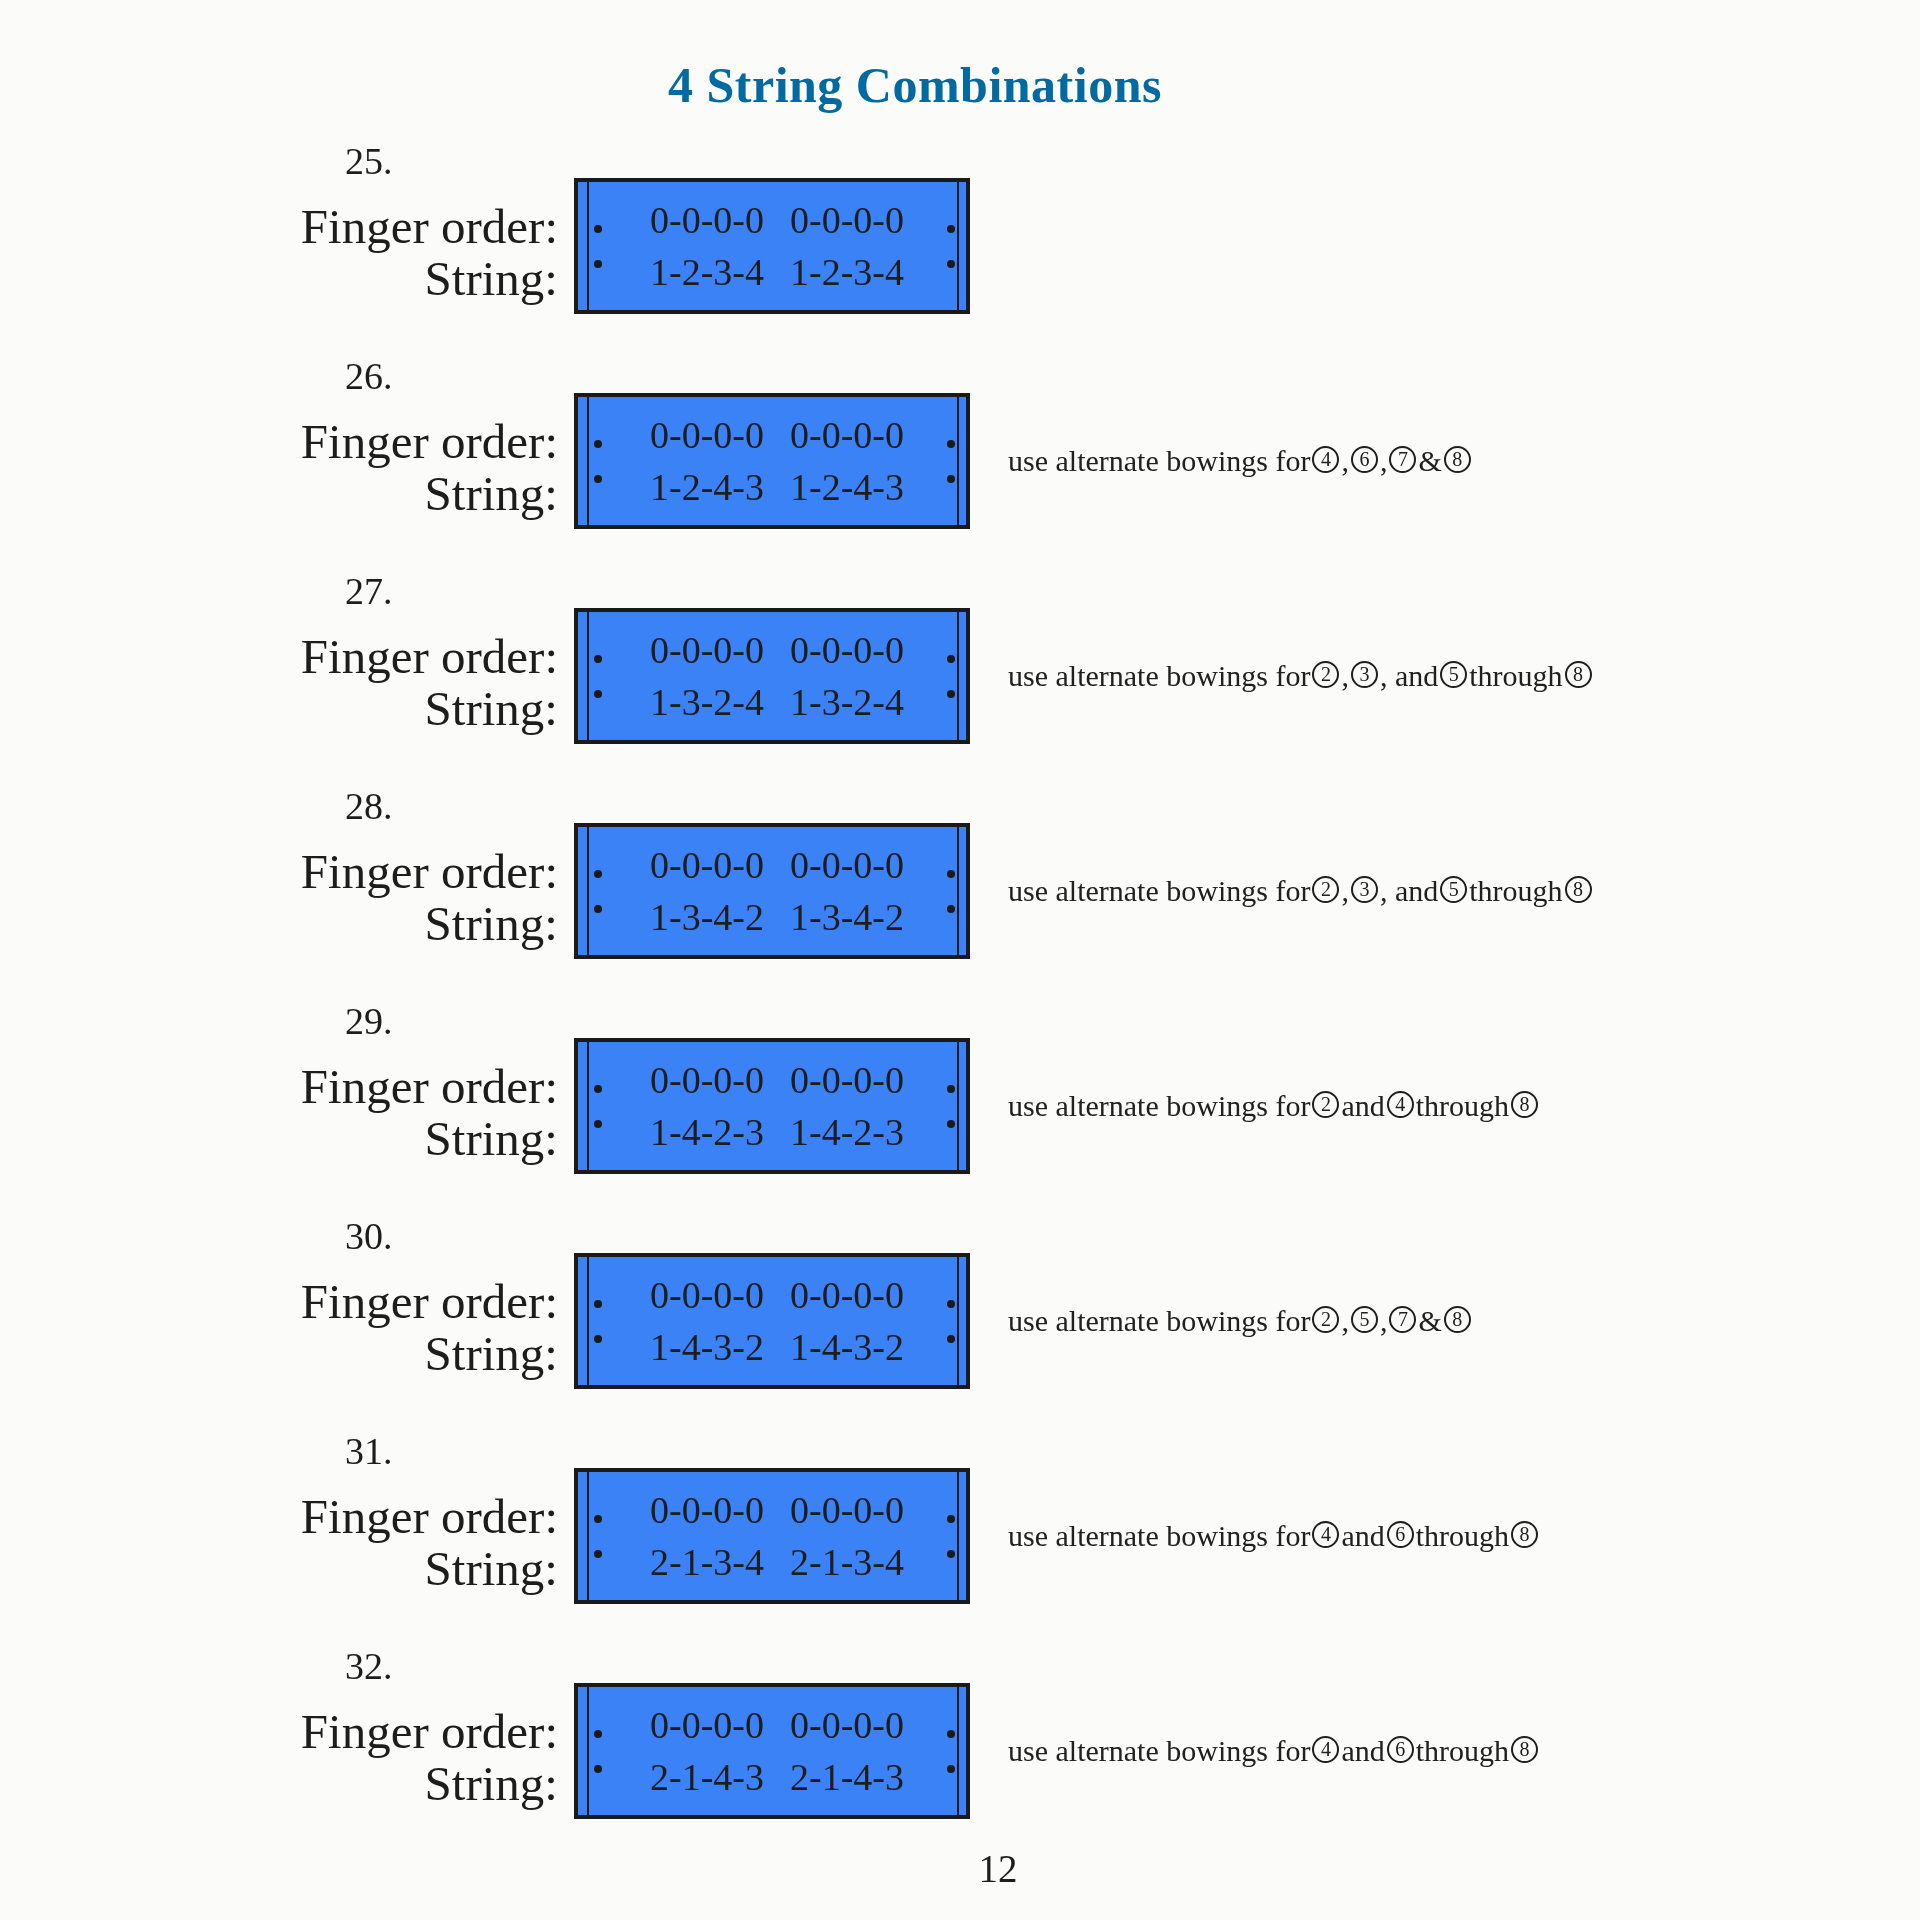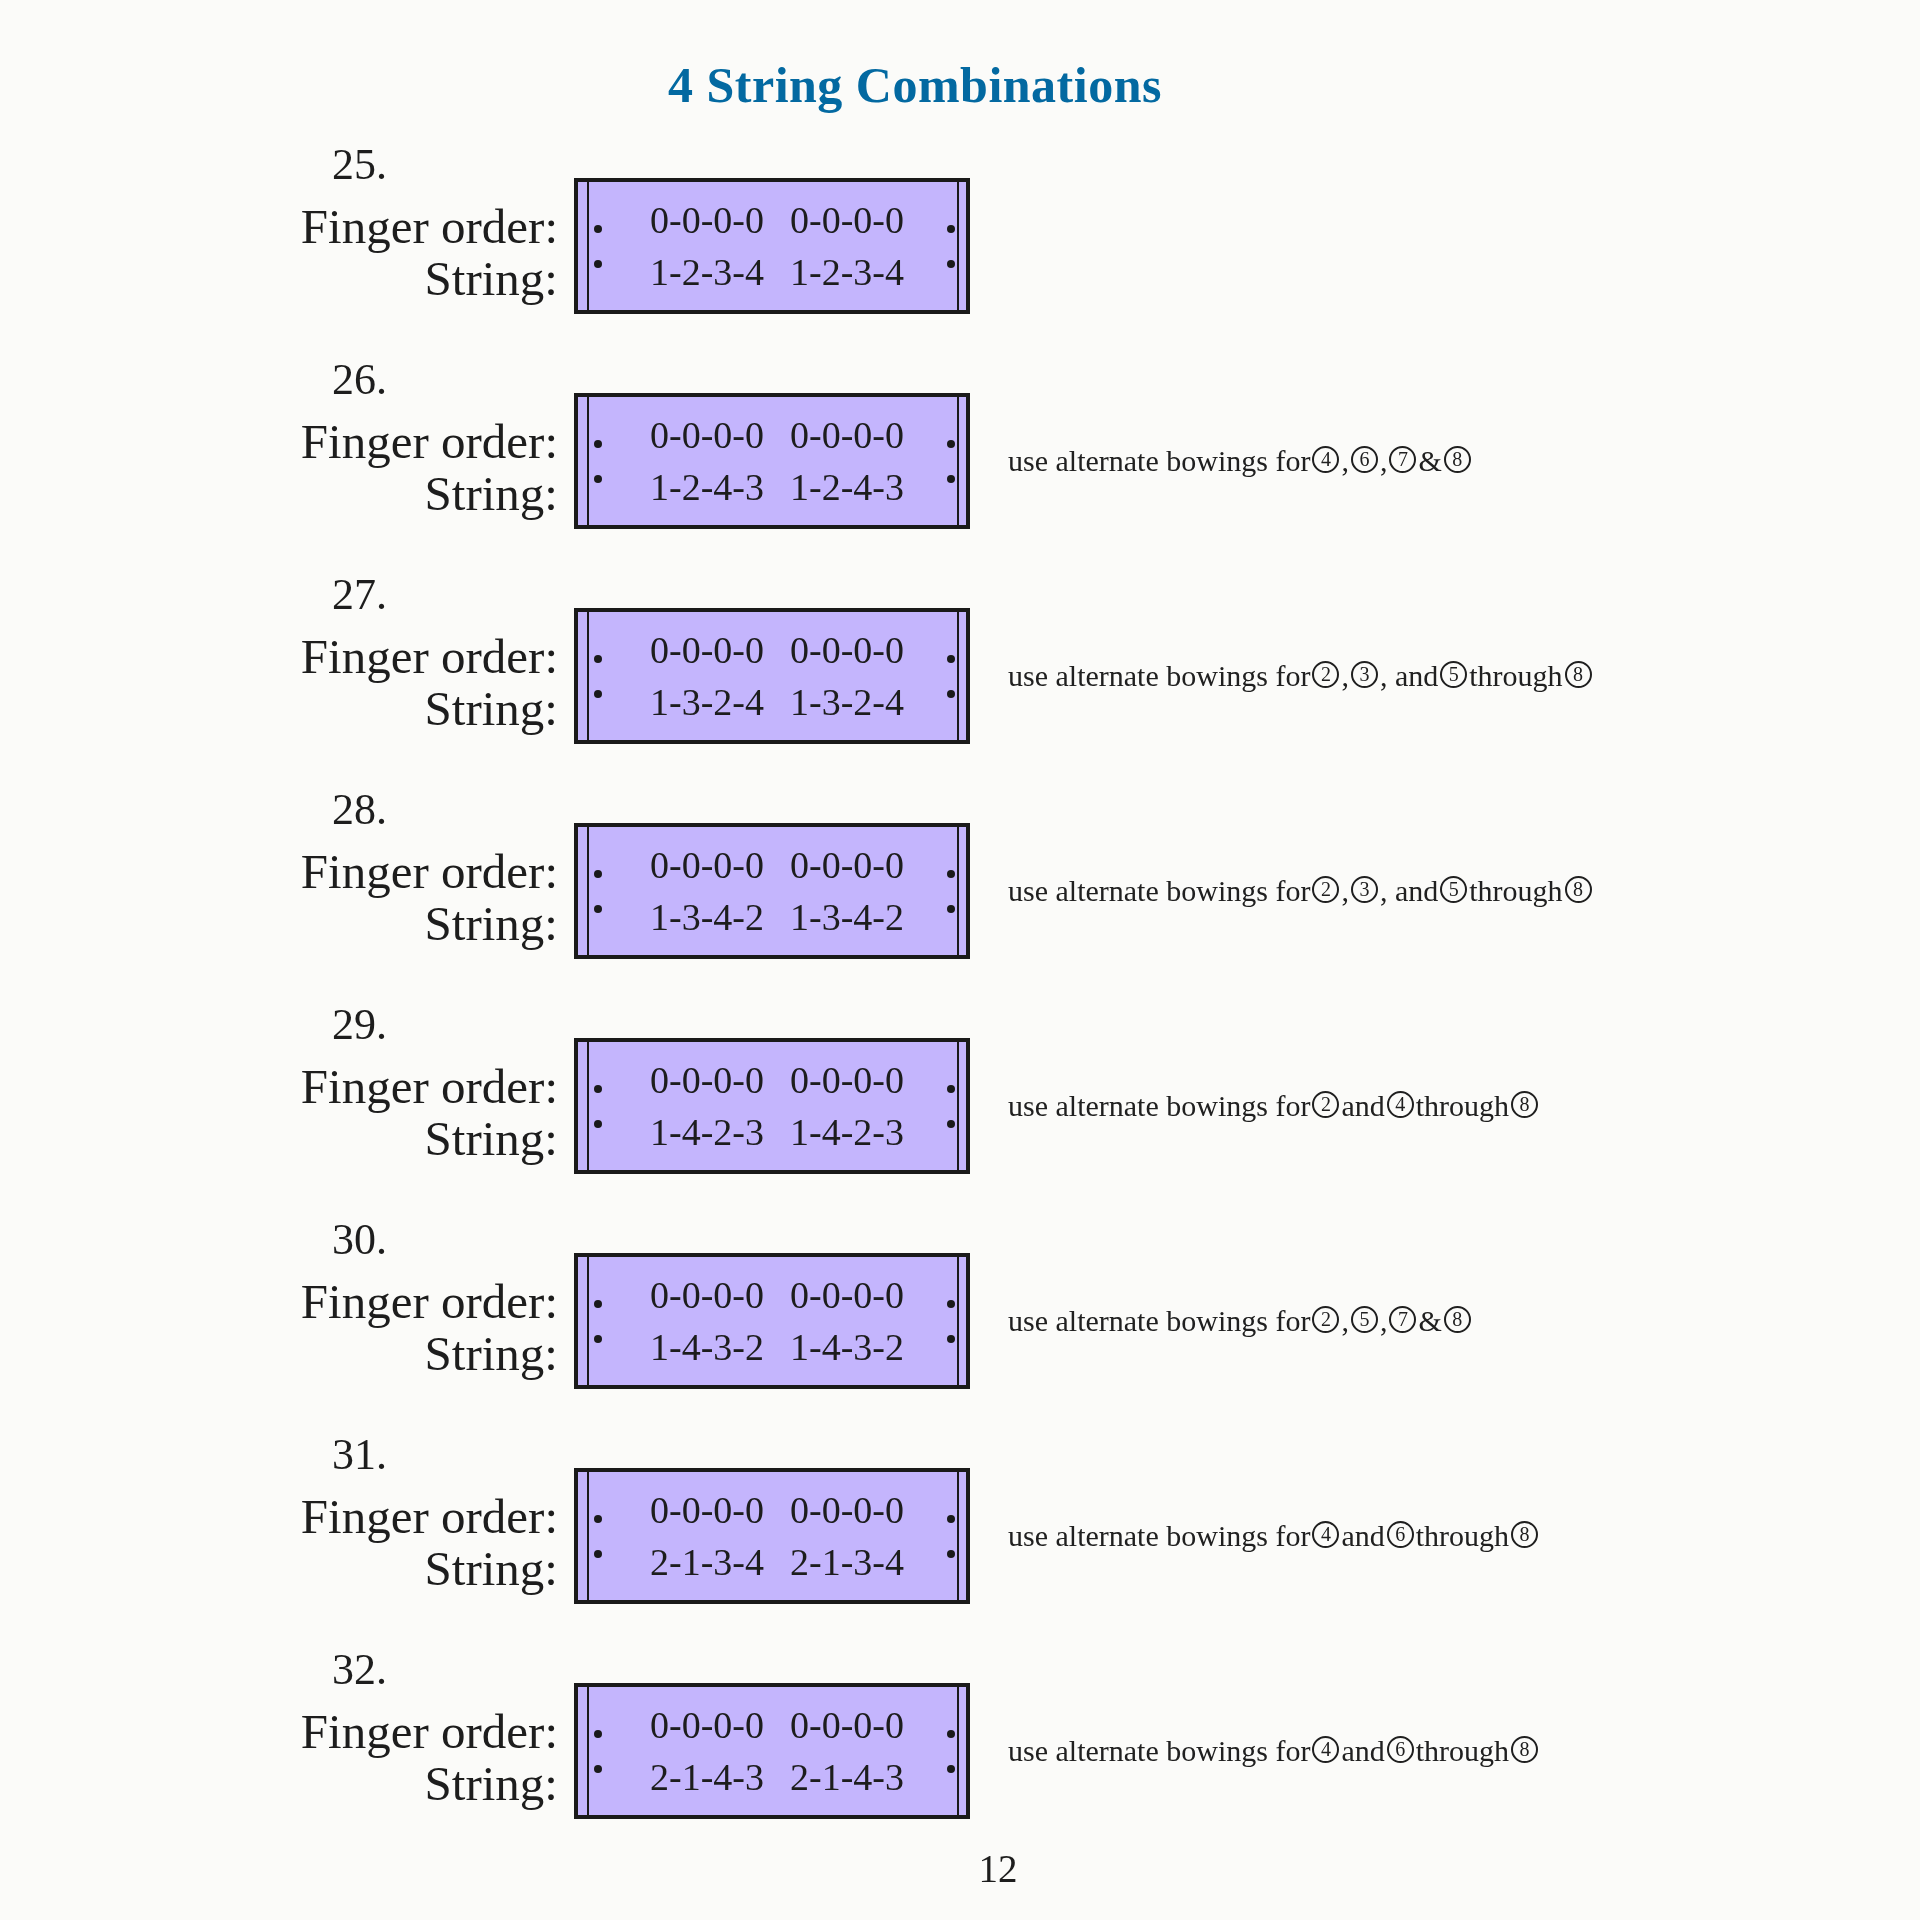--- a/index.html
+++ b/index.html
@@ -9,33 +9,33 @@
     font-family:"Liberation Serif","DejaVu Serif",serif;
     color:#1d1d1d;
   }
   .page-title {
     position:absolute; left:668px; top:22px;
     font-size:50px; font-weight:bold; color:#0369a1;
     letter-spacing:0.5px; white-space:nowrap;
   }
   .exercise { position:absolute; left:0; width:1920px; height:216px; }
   .ex-number {
-    position:absolute; left:332px; top:-7px;
-    font-size:44px; line-height:1.1;
+    position:absolute; left:345px; top:-7px;
+    font-size:38px; line-height:1.1;
   }
   .ex-labels { position:absolute; left:0; top:0; width:558px; height:216px; }
   .ex-label {
     position:absolute; right:0; font-size:49px; line-height:1.1;
     white-space:nowrap;
   }
   .label-finger { top:52px; }
   .label-string { top:104px; }
   .ex-box {
     position:absolute; left:574px; top:30px; width:396px; height:136px;
-    border:4px solid #1a1a1a; box-sizing:border-box; background:#c4b5fd;
+    border:4px solid #1a1a1a; box-sizing:border-box; background:#3b82f6;
   }
   .rpt-line {
     position:absolute; top:0; bottom:0; width:2px; background:#1a1a1a;
   }
   .rpt-line.left  { left:9px; }
   .rpt-line.right { right:7px; }
   .rpt-dot {
     position:absolute; width:8px; height:8px; border-radius:50%;
     background:#1a1a1a;
   }

